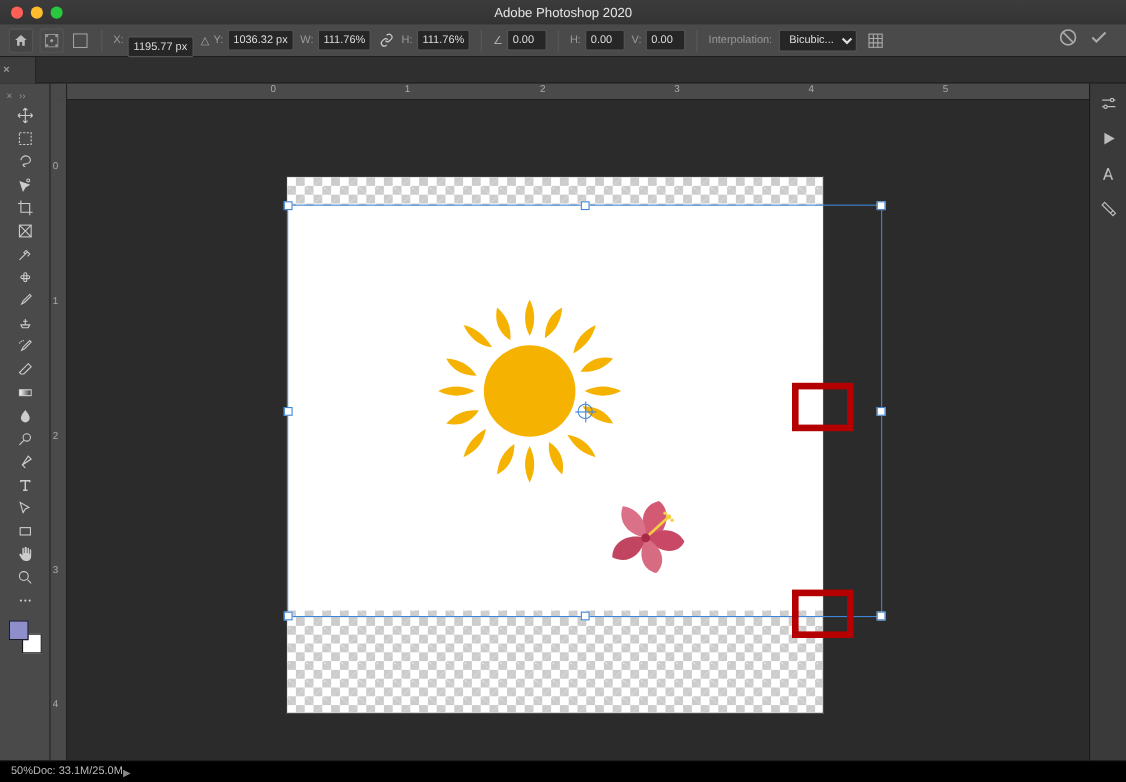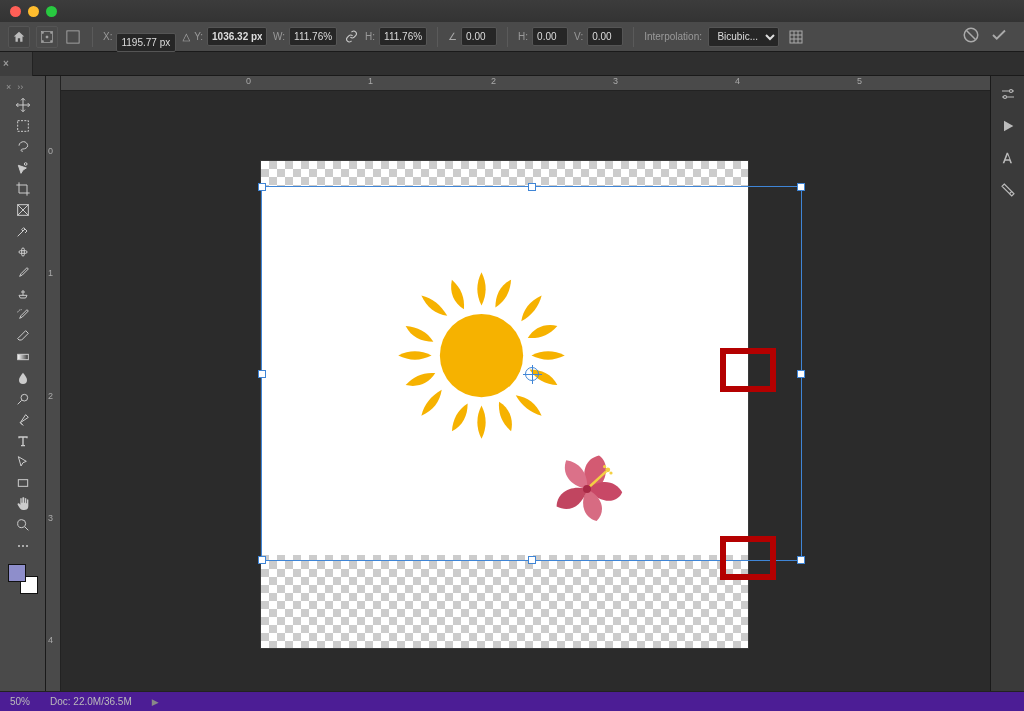--- a/index.html
+++ b/index.html
@@ -82,32 +82,33 @@
   .center-mark{position:absolute;left:50%;top:50%;width:14px;height:14px;margin:-7px 0 0 -7px;border:1px solid var(--blue);border-radius:50%;}
   .center-mark:before,.center-mark:after{content:"";position:absolute;background:var(--blue);}
   .center-mark:before{left:6px;top:-3px;width:1px;height:19px;}
   .center-mark:after{top:6px;left:-3px;height:1px;width:19px;}
   .red-box{position:absolute;width:56px;height:44px;border:6px solid var(--red);}
   .rb1{left:659px;top:257px;}
   .rb2{left:659px;top:445px;}
   .right-strip{width:34px;background:#3a3a3a;border-left:1px solid var(--border);display:flex;flex-direction:column;align-items:center;padding-top:8px;gap:12px;}
   .right-strip .ricon{width:20px;height:20px;color:#bbb;display:flex;align-items:center;justify-content:center;}
   
-  .statusbar{height:20px;background:#4c1d95;border-top:1px solid #222;display:flex;align-items:center;font-size:10px;color:#bbb;padding:0 10px;gap:20px;}
+  .statusbar{height:20px;background:#000000;border-top:1px solid #222;display:flex;align-items:center;font-size:10px;color:#bbb;padding:0 10px;}
   .ruler-top-row{display:flex;}
 </style>
 </head>
 <body>
 
 <div class="titlebar">
   <div class="traffic">
     <span class="tl-red"></span>
     <span class="tl-yellow"></span>
     <span class="tl-green"></span>
   </div>
+  <div class="app-title">Adobe Photoshop 2020</div>
 </div>
 
 <div class="optbar">
   <div class="opt-icon home-icon">
     <svg viewBox="0 0 24 24" fill="currentColor" width="14" height="14">
         <path d="M12 3l9 8h-3v9h-4v-6H10v6H6v-9H3z"></path>
       </svg>
   </div>
   <div class="opt-icon">
     <svg viewBox="0 0 20 20" width="14" height="14" stroke="#aaa" fill="none">
@@ -125,21 +126,21 @@
       </svg>
   </div>
   <div class="opt-sep"></div>
   <div class="opt-group">
     <span class="opt-label">X:</span>
     <input class="opt-input" style="width: 60px; margin-top: 12px;" value="1195.77 px">
   </div>
   <div class="opt-group">
     <span style="color:#aaa;">△</span>
     <span class="opt-label">Y:</span>
-    <input class="opt-input" style="width: 60px; font-weight: bold;" value="1036.32 px">
+    <input class="opt-input" style="width: 60px;" value="1036.32 px">
   </div>
   <div class="opt-group">
     <span class="opt-label">W:</span>
     <input class="opt-input" style="width: 48px;" value="111.76%">
   </div>
   <div class="opt-icon" style="border:none;width:16px;">
     <svg viewBox="0 0 24 24" width="13" height="13" fill="none" stroke="#ccc" stroke-width="2">
         <path d="M10 13a5 5 0 0 0 7 0l3-3a5 5 0 0 0-7-7l-1 1"></path>
         <path d="M14 11a5 5 0 0 0-7 0l-3 3a5 5 0 0 0 7 7l1-1"></path>
       </svg>
@@ -439,15 +440,15 @@
     <div class="ricon">
       <svg viewBox="0 0 24 24" width="18" height="18" fill="none" stroke="currentColor" stroke-width="1.5">
           <path d="M7 4l10 10-3 3L4 7zM17 14l3 3-3 3-3-3"></path>
         </svg>
     </div>
   </div>
 </div>
 
 <div class="statusbar">
   <span>50%</span>
-  <span>Doc: 22.0M/36.5M</span>
+  <span>Doc: 33.1M/25.0M</span>
   <span style="font-size:9px;color:#888;">▶</span>
 </div>
 
 </body></html>

